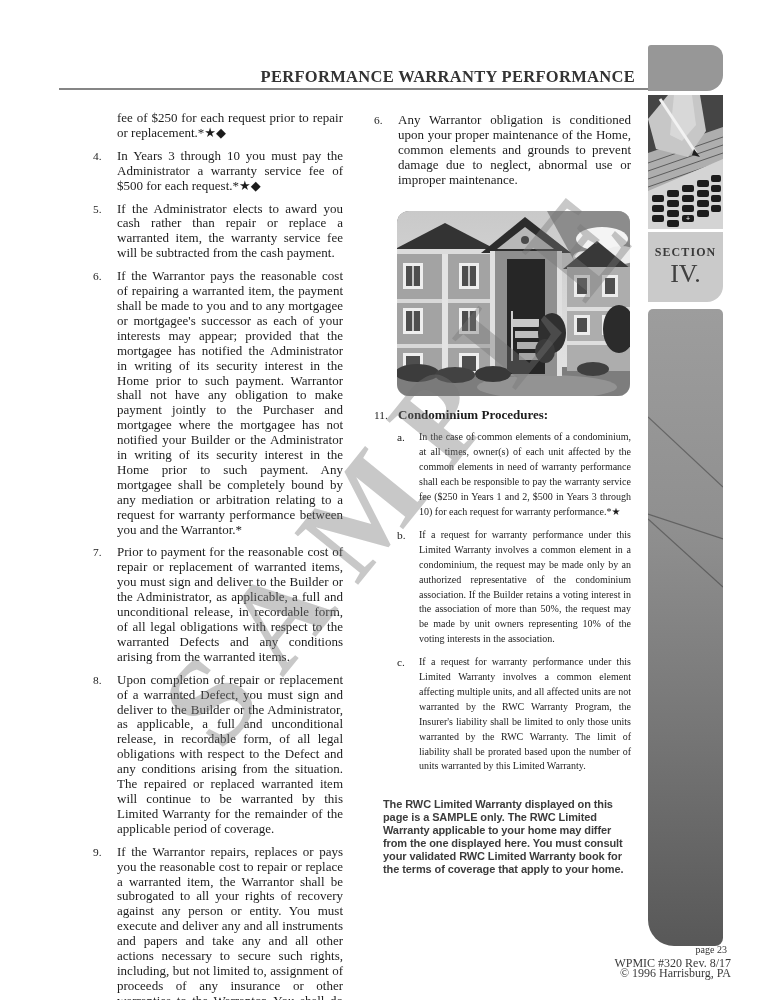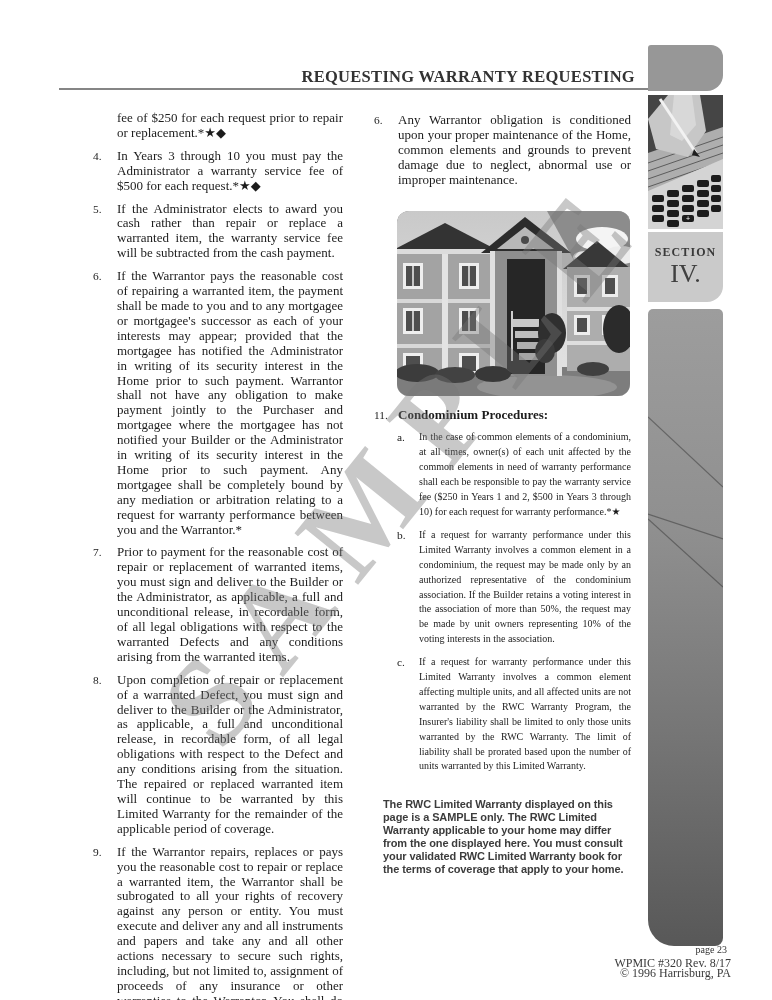--- a/index.html
+++ b/index.html
@@ -42,21 +42,21 @@
   .sb-col{position:absolute;left:648px;top:309px;width:75px;height:637px;background:linear-gradient(180deg,#9d9d9d 0%,#8f8f8f 35%,#777 65%,#585858 100%);border-radius:5px 5px 8px 26px;overflow:hidden;}
 
   
   .watermark{position:absolute;left:100px;top:150px;width:610px;height:620px;display:flex;align-items:center;justify-content:center;transform:rotate(-51deg);font-weight:bold;font-size:125px;letter-spacing:28px;color:rgba(118,118,118,0.40);pointer-events:none;z-index:6;white-space:nowrap;font-family:"Liberation Serif",serif;}
 </style>
 </head>
 <body>
 
 <div class="page">
 
-  <div class="title">REQUESTING WARRANTY REQUESTING</div>
+  <div class="title">PERFORMANCE WARRANTY PERFORMANCE</div>
   <div class="rule"></div>
 
   <div class="col col-left">
     <div class="li intro">
       <span class="num"></span>
       <p>fee of $250 for each request prior to repair or replacement.*★◆</p>
     </div>
     <div class="li">
       <span class="num">4.</span>
       <p>In Years 3 through 10 you must pay the Administrator a warranty service fee of $500 for each request.*★◆</p>

